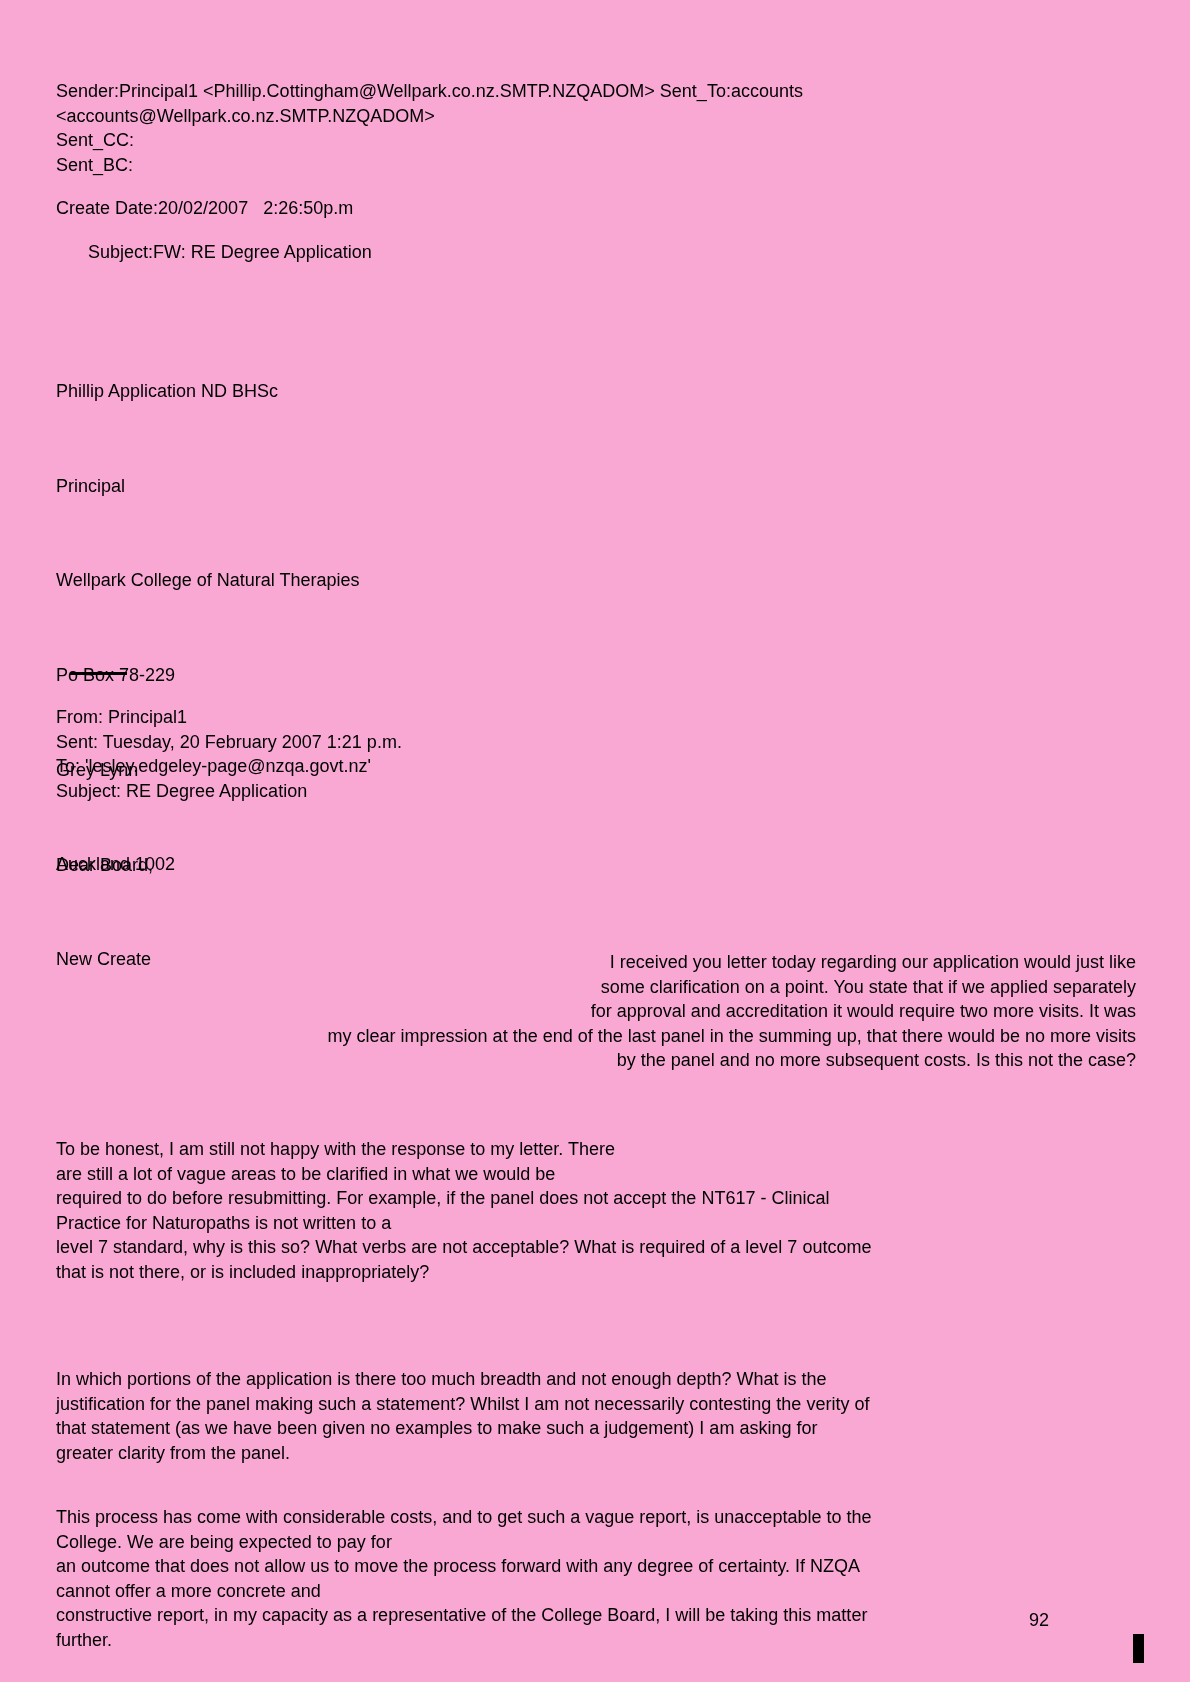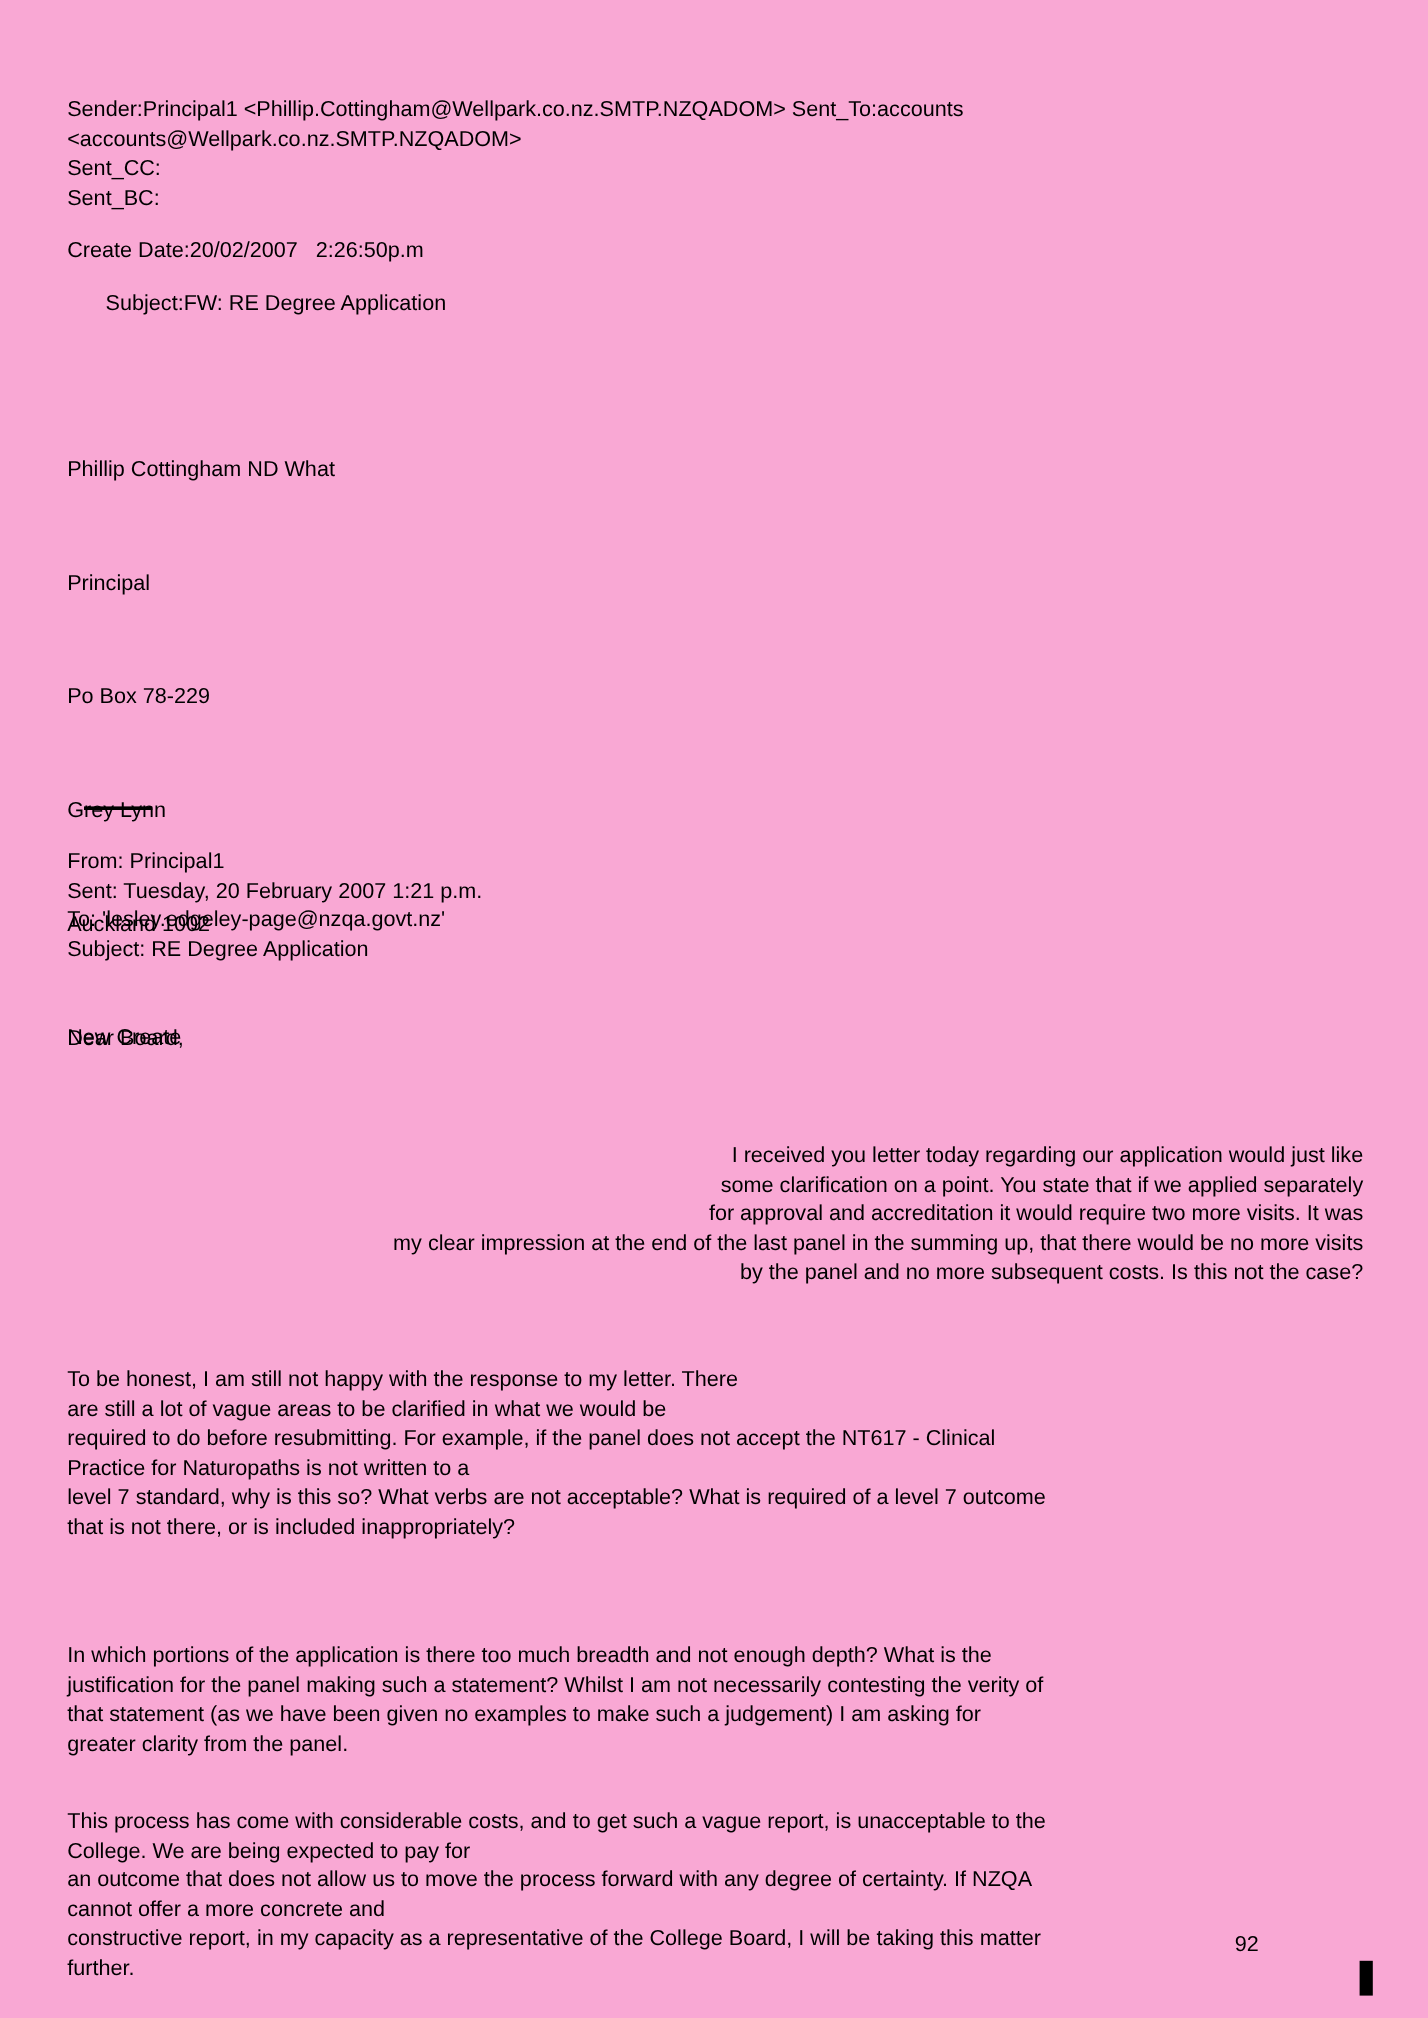--- a/index.html
+++ b/index.html
@@ -66,22 +66,23 @@
   <div class="block header-block">Sender:Principal1 &lt;Phillip.Cottingham@Wellpark.co.nz.SMTP.NZQADOM&gt; Sent_To:accounts
 &lt;accounts@Wellpark.co.nz.SMTP.NZQADOM&gt;
 Sent_CC:
 Sent_BC:</div>
 
   <div class="block create-date">Create Date:20/02/2007   2:26:50p.m</div>
 
   <div class="block subject-fw">Subject:FW: RE Degree Application</div>
 
   <div class="block signature">
-    <div class="sig-line">Phillip Cottingham ND What</div>
+    <div class="sig-line">Phillip Application ND BHSc</div>
     <div class="sig-line">Principal</div>
+    <div class="sig-line">Wellpark College of Natural Therapies</div>
     <div class="sig-line">Po Box 78-229</div>
     <div class="sig-line">Grey Lynn</div>
     <div class="sig-line">Auckland 1002</div>
     <div class="sig-line">New Create</div>
   </div>
 
   <div class="divider"></div>
 
   <div class="block fwd-header">From: Principal1
 Sent: Tuesday, 20 February 2007 1:21 p.m.

